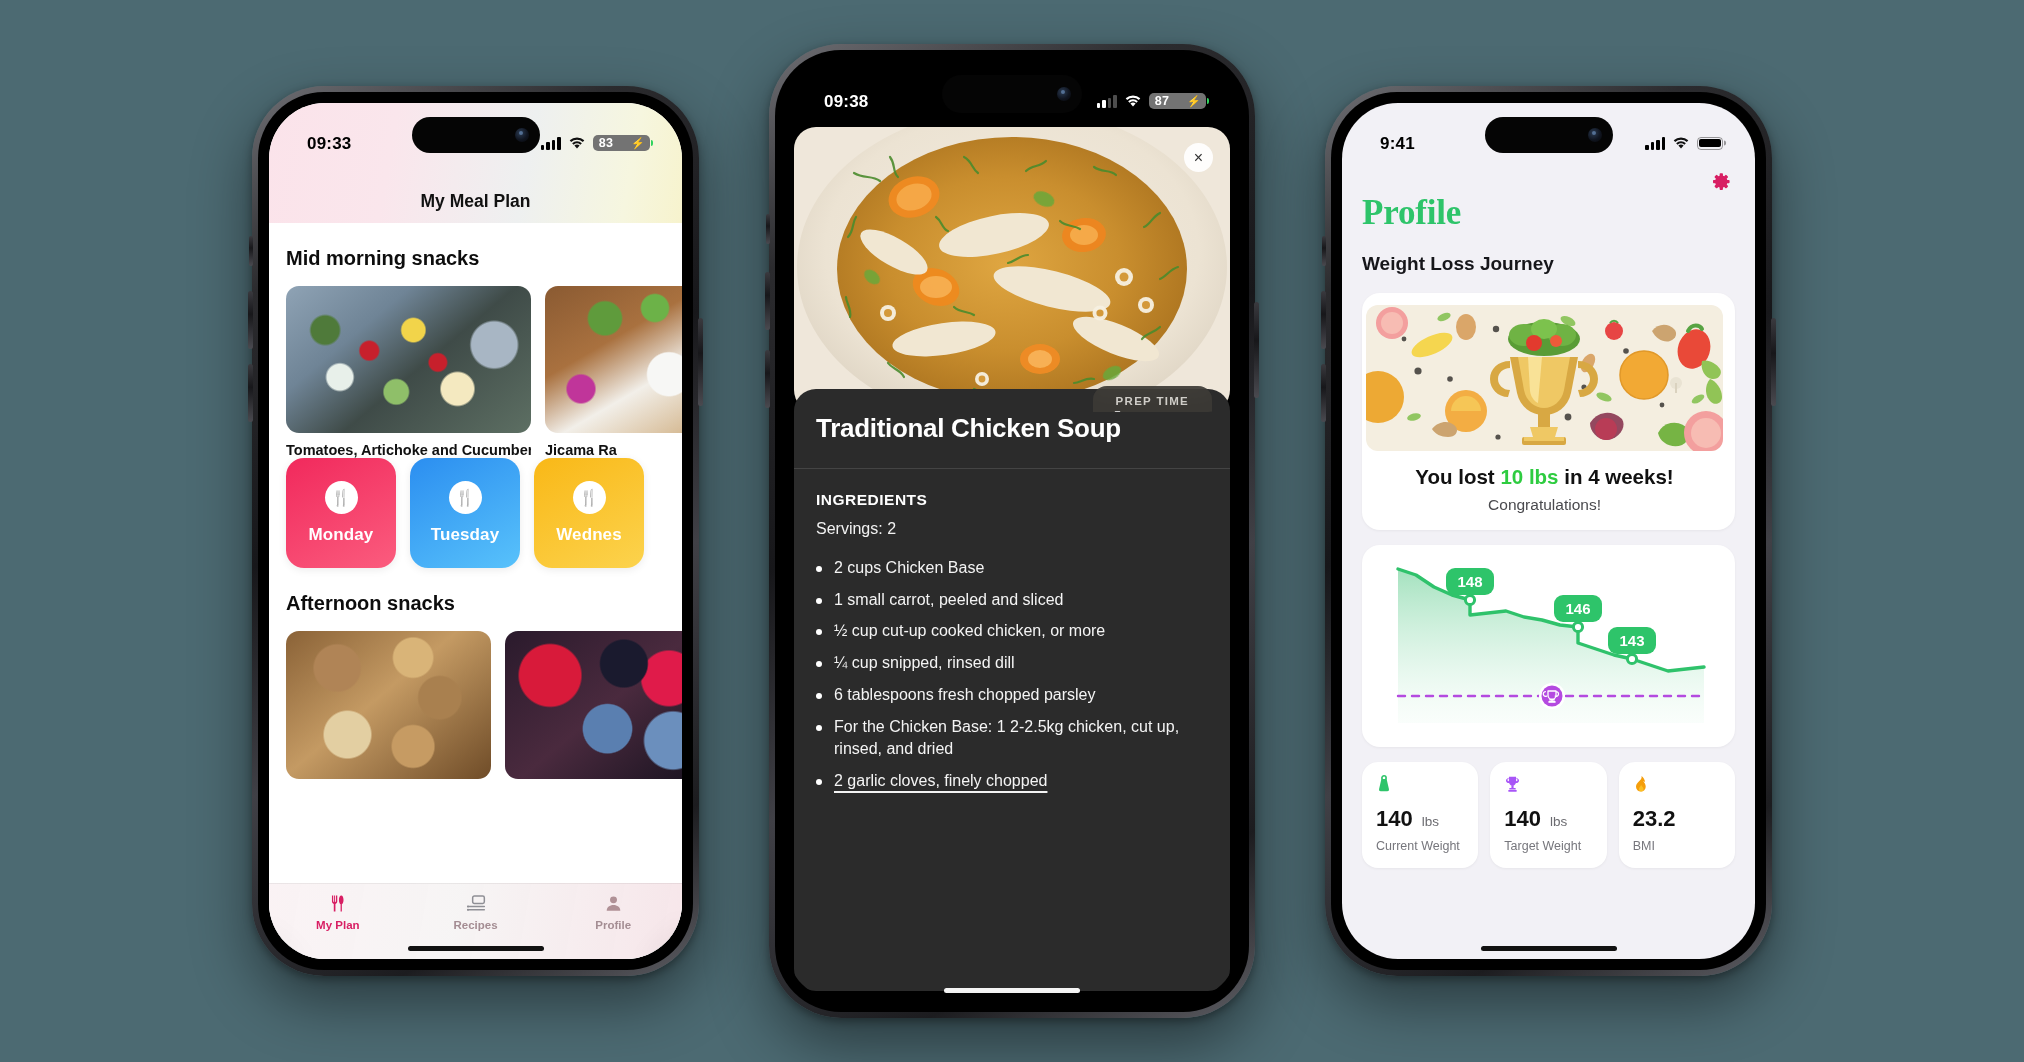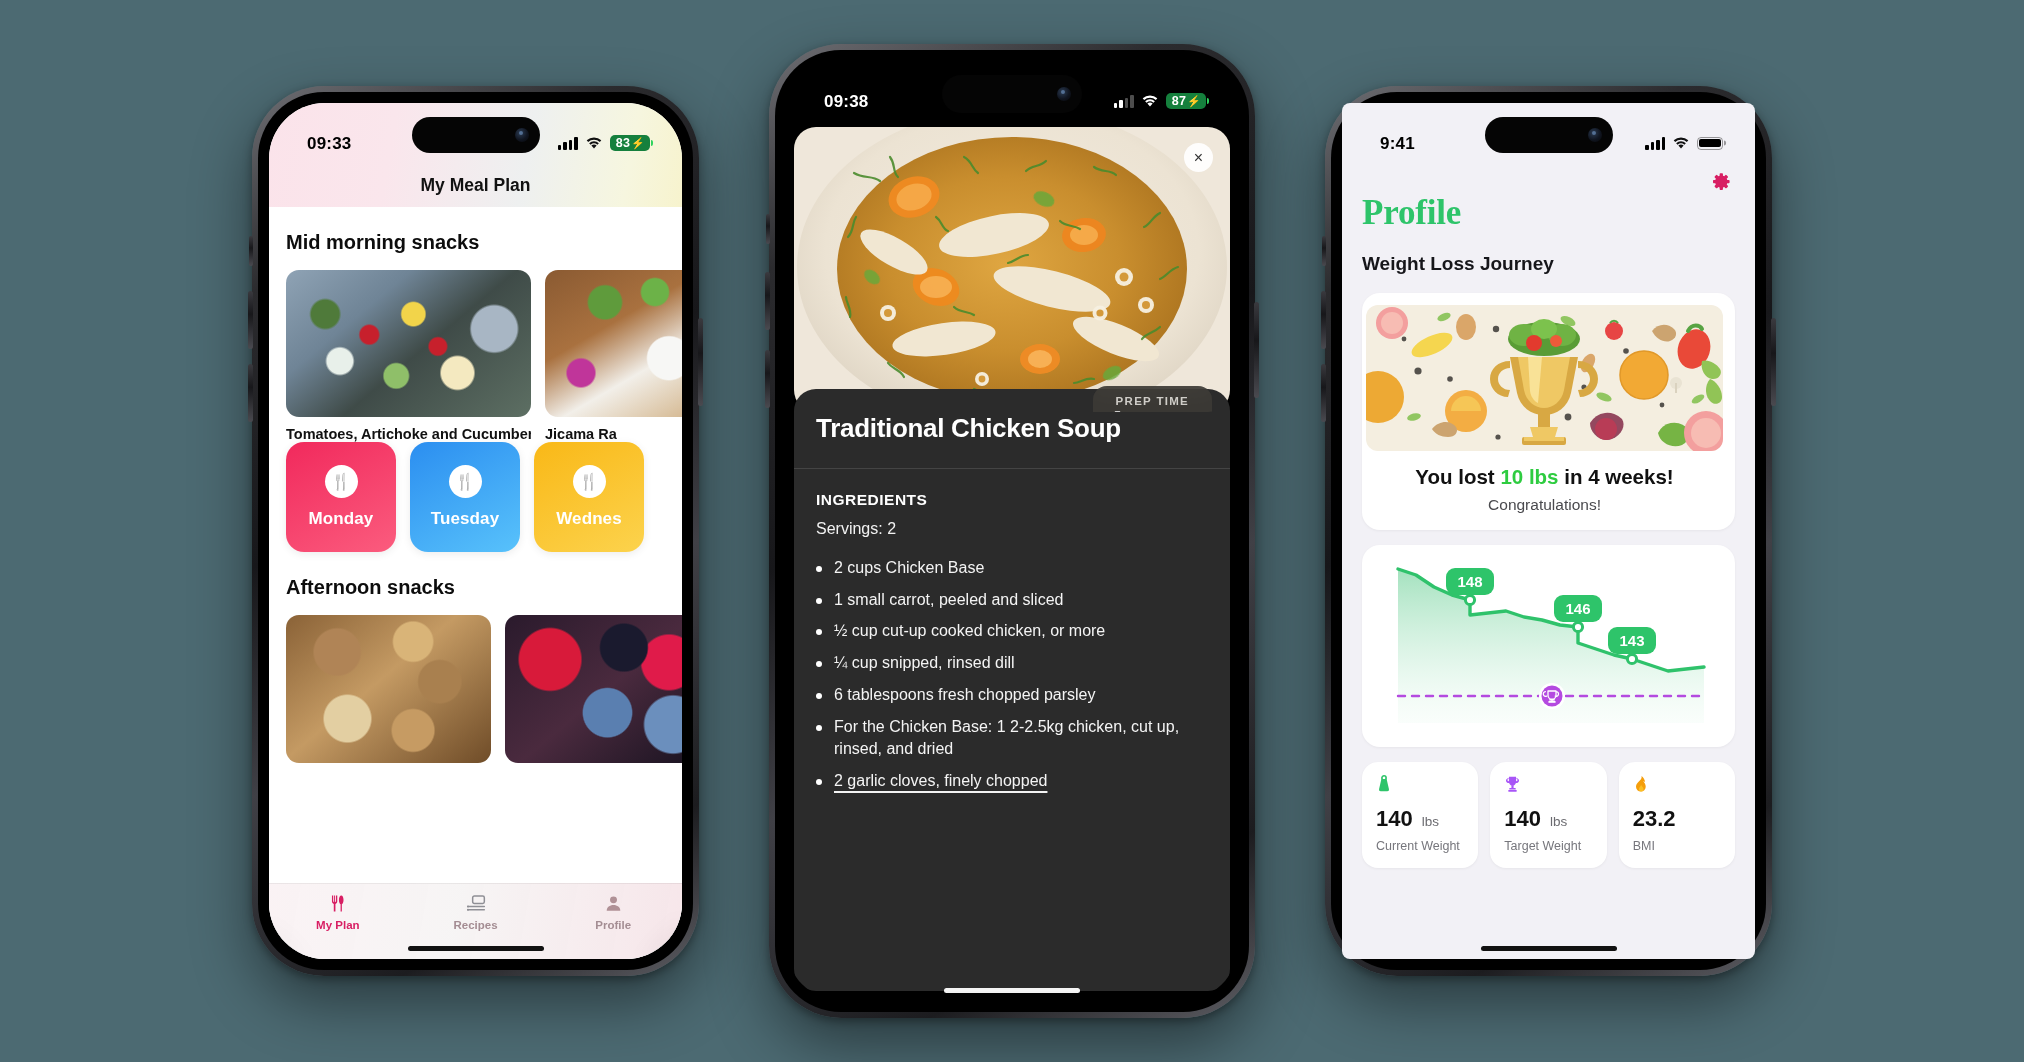--- a/index.html
+++ b/index.html
@@ -96,23 +96,23 @@
   .sig i { width: 3.5px; border-radius: 1px; display: block; background: currentColor; }
   .sig i:nth-child(1){height:5px}
   .sig i:nth-child(2){height:7.5px}
   .sig i:nth-child(3){height:10px}
   .sig i:nth-child(4){height:13px}
   .sig.partial i:nth-child(3){opacity:.3}
   .sig.partial i:nth-child(4){opacity:.3}
   .wifi { position: relative; width: 18px; height: 13px; }
   .wifi svg { width: 18px; height: 13px; display:block; }
   .batt-green {
-    background:#15803d; color:#fff; border-radius:5px;
+    background:#737373; color:#fff; border-radius:5px;
     padding: 1px 5px 1px 6px; font-size: 12.5px; font-weight: 800;
-    display: flex; align-items: center; gap: 1px; position: relative;
+    display: flex; align-items: center; gap: 18px; position: relative;
   }
   .batt-green::after{
     content:''; position:absolute; right:-3px; top:50%;
     transform:translateY(-50%); width:2.5px;height:6px;
     background:#2fd45e; border-radius:0 2px 2px 0;
   }
   .bolt { font-size: 11px; line-height: 1; }
   .batt-plain {
     width: 26px; height: 13px; border-radius: 4px;
     border: 1.6px solid rgba(0,0,0,.38); position: relative;
@@ -129,21 +129,21 @@
   .home-ind {
     position: absolute; bottom: 8px; left: 50%;
     transform: translateX(-50%);
     width: 136px; height: 5px; border-radius: 3px;
     background: #111; z-index: 70;
   }
   .home-ind.light { background: rgba(255,255,255,.95); }
 
   
   .mp-header {
-    height: 104px;
+    height: 120px;
     background: linear-gradient(100deg,#fbe3ea 0%,#fae6ec 30%,#eef0f0 62%,#f6f6df 86%,#f7f3cd 100%);
     position: relative;
   }
   .mp-title {
     position: absolute; bottom: 11px; left: 0; right: 0;
     text-align: center;
     font-size: 17.5px; font-weight: 700; color: #111;
   }
   .mp-body {
     height: 752px;
@@ -250,21 +250,21 @@
   }
   .rc-list li .dot {
     flex: 0 0 auto; width: 6px; height: 6px; border-radius: 50%;
     background: #fff; margin-top: 9px;
   }
   .rc-list li.nobullet .dot { background: transparent; }
   .rc-list li .txt { flex: 1; }
   .rc-list li .txt.underlined { text-decoration: underline; text-underline-offset: 5px; text-decoration-thickness: 2px;}
 
   
-  .pf-screen { background: #f2f1f6; height: 100%; position: relative; padding: 0 20px; border-radius: 8px; }
+  .pf-screen { background: #f2f1f6; height: 100%; position: relative; padding: 0 20px; }
   .pf-gear {
     position: absolute; top: 68px; right: 24px;
     font-size: 21px; line-height: 1; color: #d81e63;
     z-index: 30;
   }
   .pf-title {
     font-family: "Liberation Serif", serif;
     font-size: 35px; font-weight: 700; color: #2ec46a;
     padding-top: 90px; letter-spacing: -.2px;
   }

